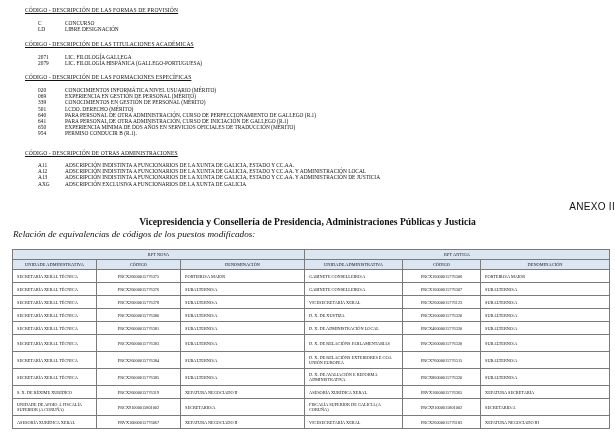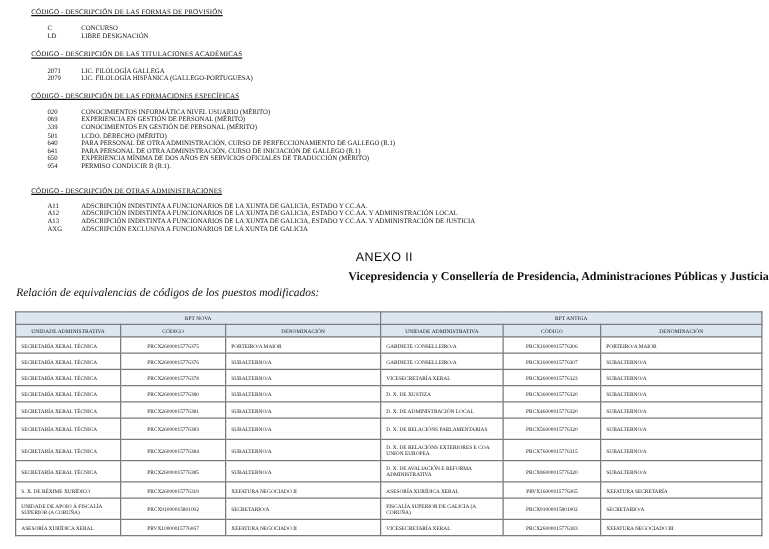--- a/index.html
+++ b/index.html
@@ -2,22 +2,22 @@
 <html><head>
 <meta charset="utf-8">
 <style>
   html, body { margin: 0; padding: 0; background: #ffffff; }
   body { width: 615px; height: 439px; overflow: hidden; position: relative; font-family: "Liberation Serif", serif; color: #111; }
   .codes { position: absolute; left: 25px; top: 0; width: 580px; }
   .sec-title { font-size: 5.6px; text-decoration: underline; letter-spacing: 0.1px; margin: 0; position: absolute; left: 0; white-space: nowrap; }
   .code-list { position: absolute; left: 13px; font-size: 5.4px; line-height: 6.2px; white-space: nowrap; }
   .code-row { display: flex; }
   .code-row .c { width: 27px; }
-  .anexo { position: absolute; top: 201px; left: 0; width: 615px; text-align: center; font-family: "Liberation Sans", sans-serif; font-size: 10px; letter-spacing: 0.3px; }
-  .vice { position: absolute; top: 216px; left: 0; width: 615px; text-align: right; font-size: 9.6px; font-weight: bold; }
+  .anexo { position: absolute; top: 201px; left: 0; width: 615px; text-align: right; font-family: "Liberation Sans", sans-serif; font-size: 10px; letter-spacing: 0.3px; }
+  .vice { position: absolute; top: 216px; left: 0; width: 615px; text-align: center; font-size: 9.6px; font-weight: bold; }
   .relacion { position: absolute; top: 229px; left: 13px; font-size: 9.2px; font-style: italic; }
   table { position: absolute; top: 249px; left: 12px; width: 597px; border-collapse: collapse; font-size: 4.3px; table-layout: fixed; }
   th, td { border: 1px solid #7b7b7b; padding: 0 4px; }
   th { background: #dbe6f1; font-weight: normal; text-align: center; height: 9px; letter-spacing: 0.1px; }
   td { height: 12px; background: #fff; line-height: 5px; }
   td.code { text-align: center; }
   tr.tall td { height: 16px; }
 </style>
 </head>
 <body>

